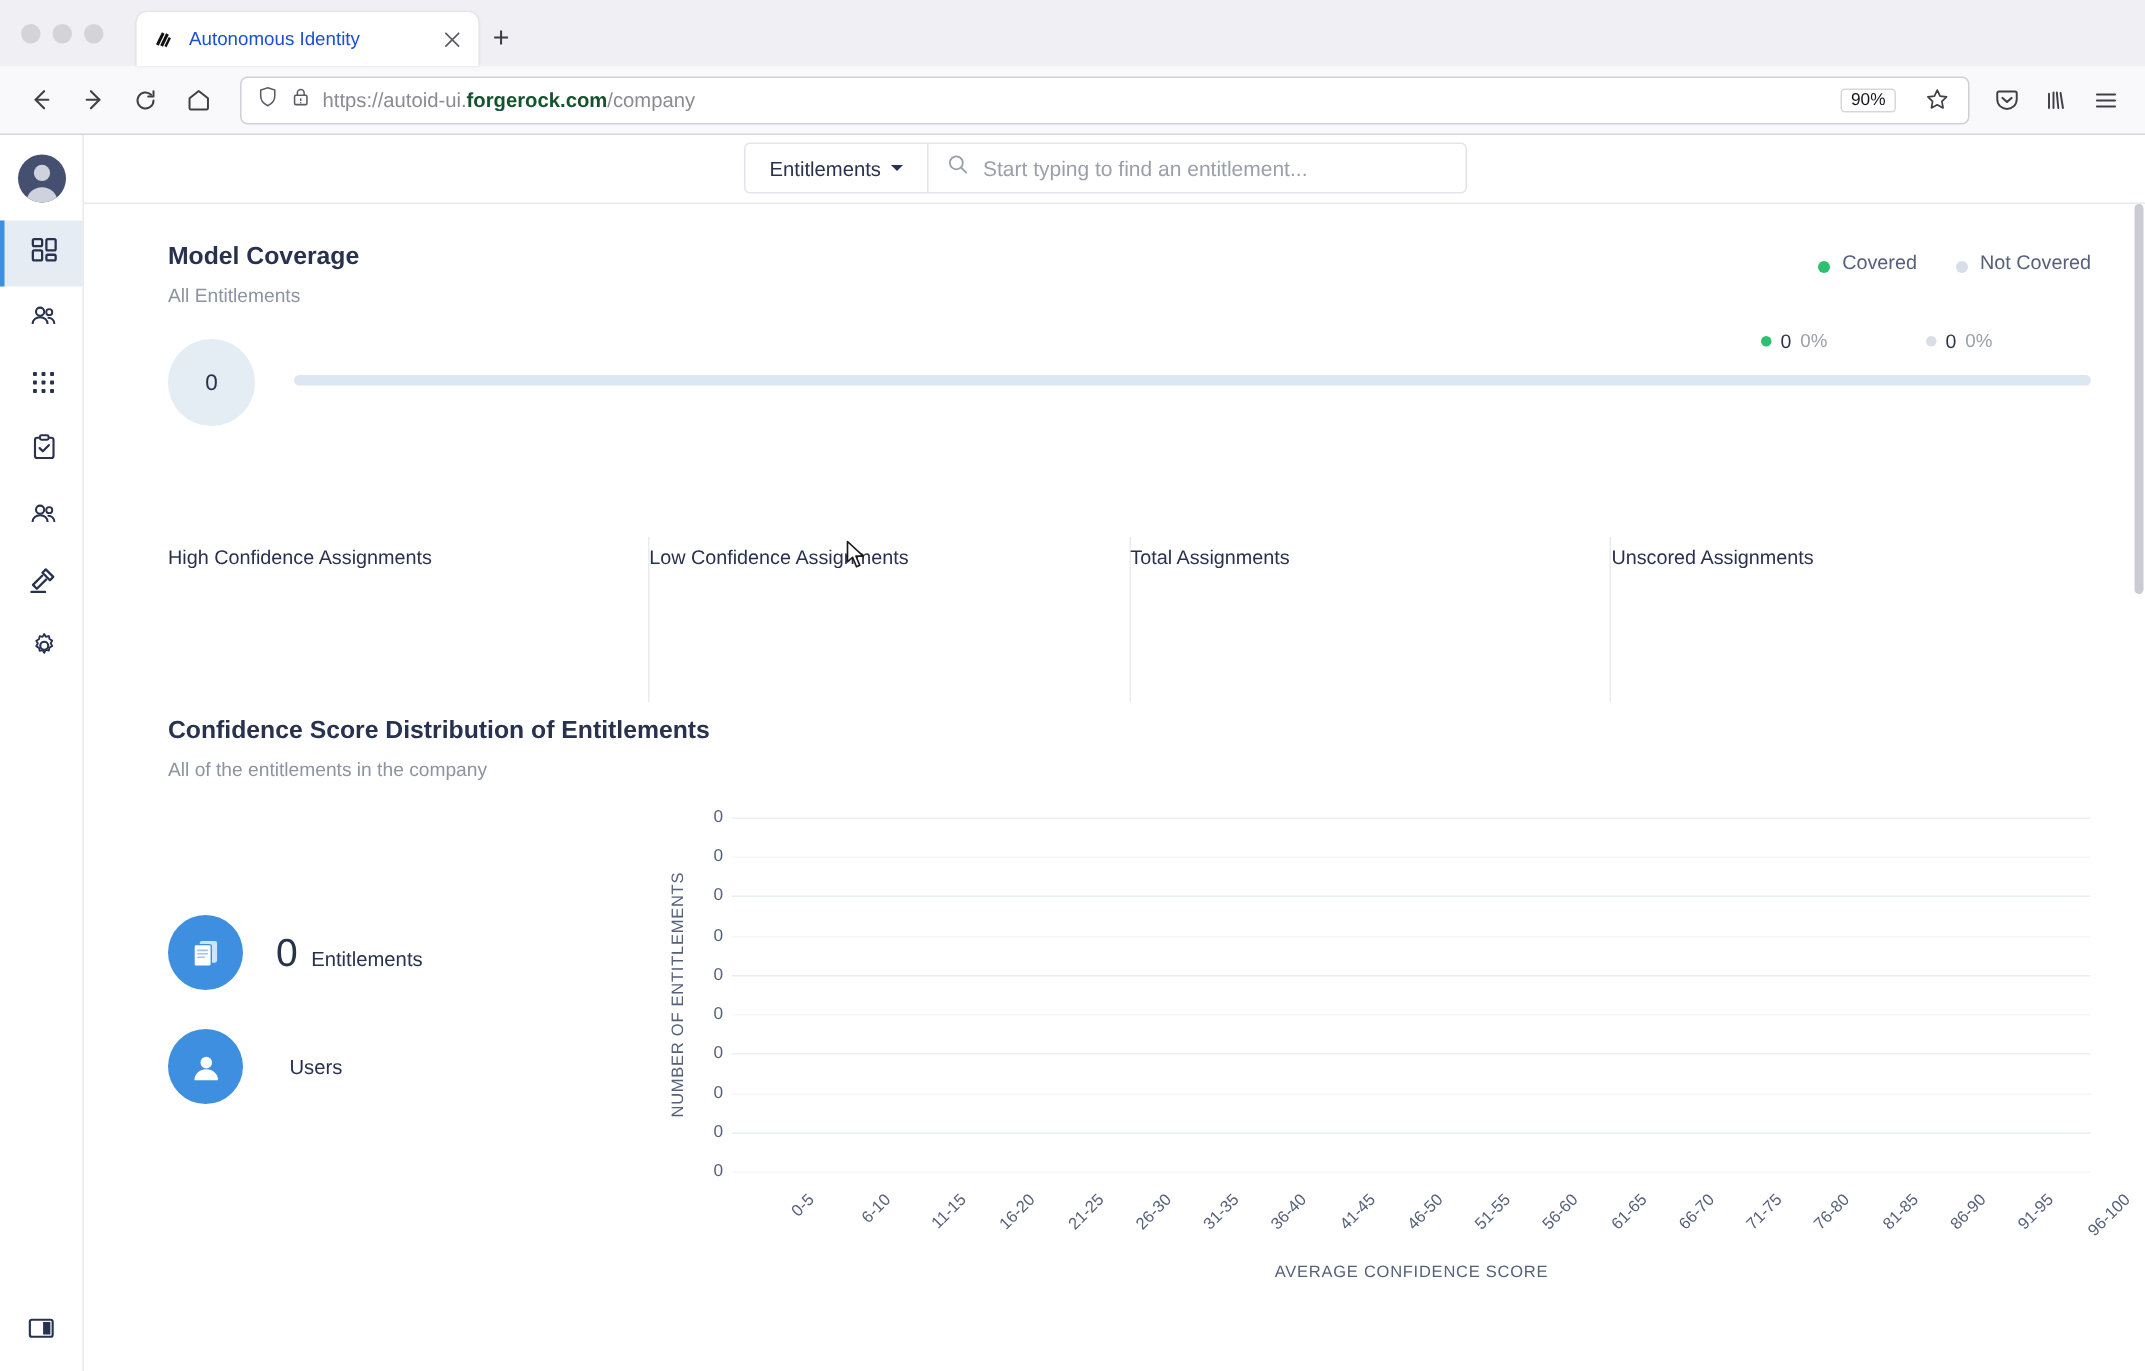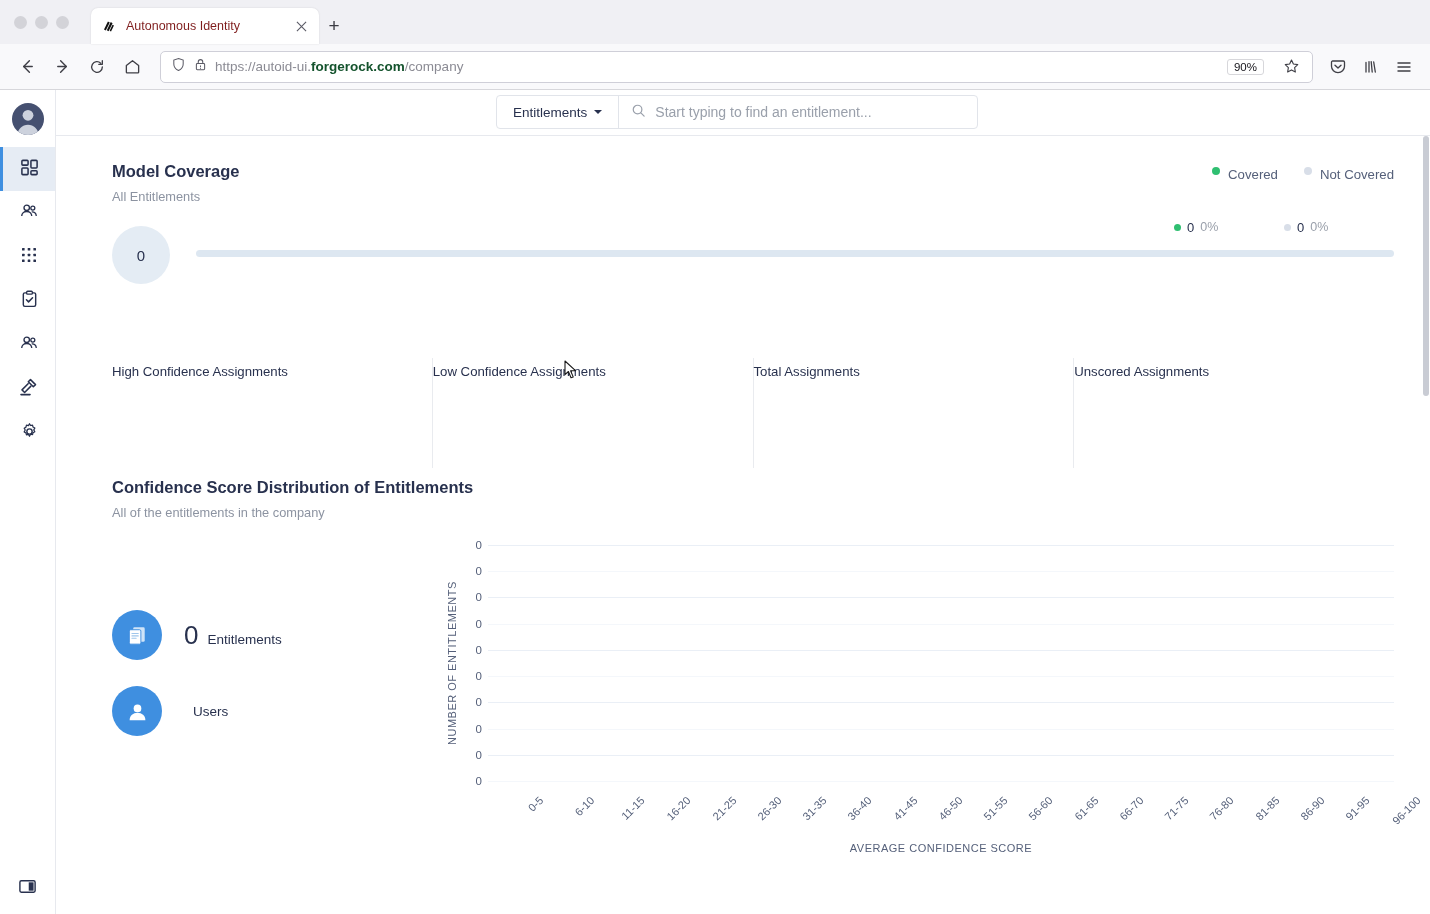--- a/index.html
+++ b/index.html
@@ -20,21 +20,21 @@
   .traffic-lights { display: flex; align-items: center; gap: 8px; height: 44px; padding-right: 22px; }
   .tl-dot { width: 13px; height: 13px; border-radius: 50%; background: #d3d3d8; }
 
   .browser-tab {
     height: 36px; width: 228px; background: #ffffff;
     border-radius: 7px 7px 0 0; display: flex; align-items: center;
     padding: 0 9px; gap: 9px; box-shadow: 0 0 2px rgba(0,0,0,.12);
   }
   .tab-favicon { width: 17px; height: 17px; flex: 0 0 17px; display: flex; align-items: center; justify-content: center; }
   .tab-title {
-    flex: 1; font-size: 12.5px; color: #7f1d1d; white-space: nowrap;
+    flex: 1; font-size: 12.5px; color: #1d4ed8; white-space: nowrap;
     overflow: hidden; text-overflow: ellipsis;
   }
   .tab-close { width: 17px; height: 17px; display: flex; align-items: center; justify-content: center; color: #5b5b66; }
   .new-tab-btn {
     width: 30px; height: 36px; display: flex; align-items: center; justify-content: center;
     color: #3c3c43; font-size: 19px; font-weight: 300;
   }
 
   .navbar {
     height: 46px; display: flex; align-items: center; gap: 3px;
@@ -110,21 +110,21 @@
 
   .scroll-body { flex: 1; overflow: hidden; background: #ffffff; position: relative; }
 
   
   .card { padding: 26px 36px 0 56px; }
   .card-title { font-size: 16.5px; font-weight: 700; color: #28314e; }
   .card-sub { font-size: 12.8px; color: #8c93a1; margin-top: 8px; }
 
   .coverage-head { display: flex; justify-content: space-between; align-items: flex-start; }
   .legend-row { display: flex; gap: 26px; align-items: center; padding-top: 5px; }
-  .legend-item { display: flex; align-items: flex-start; gap: 8px; font-size: 13.2px; color: #55607a; }
+  .legend-item { display: flex; align-items: flex-end; gap: 8px; font-size: 13.2px; color: #55607a; }
   .legend-dot { width: 8px; height: 8px; border-radius: 50%; }
 
   .coverage-body { display: flex; align-items: center; margin-top: 22px; }
   .coverage-circle {
     width: 58px; height: 58px; border-radius: 50%; background: #e4ecf4;
     display: flex; align-items: center; justify-content: center;
     font-size: 15px; color: #28314e; flex: 0 0 58px;
   }
   .coverage-bar-wrap { flex: 1; position: relative; margin-left: 26px; padding-bottom: 4px; }
   .coverage-values { display: flex; position: absolute; top: -30px; right: 0; }

